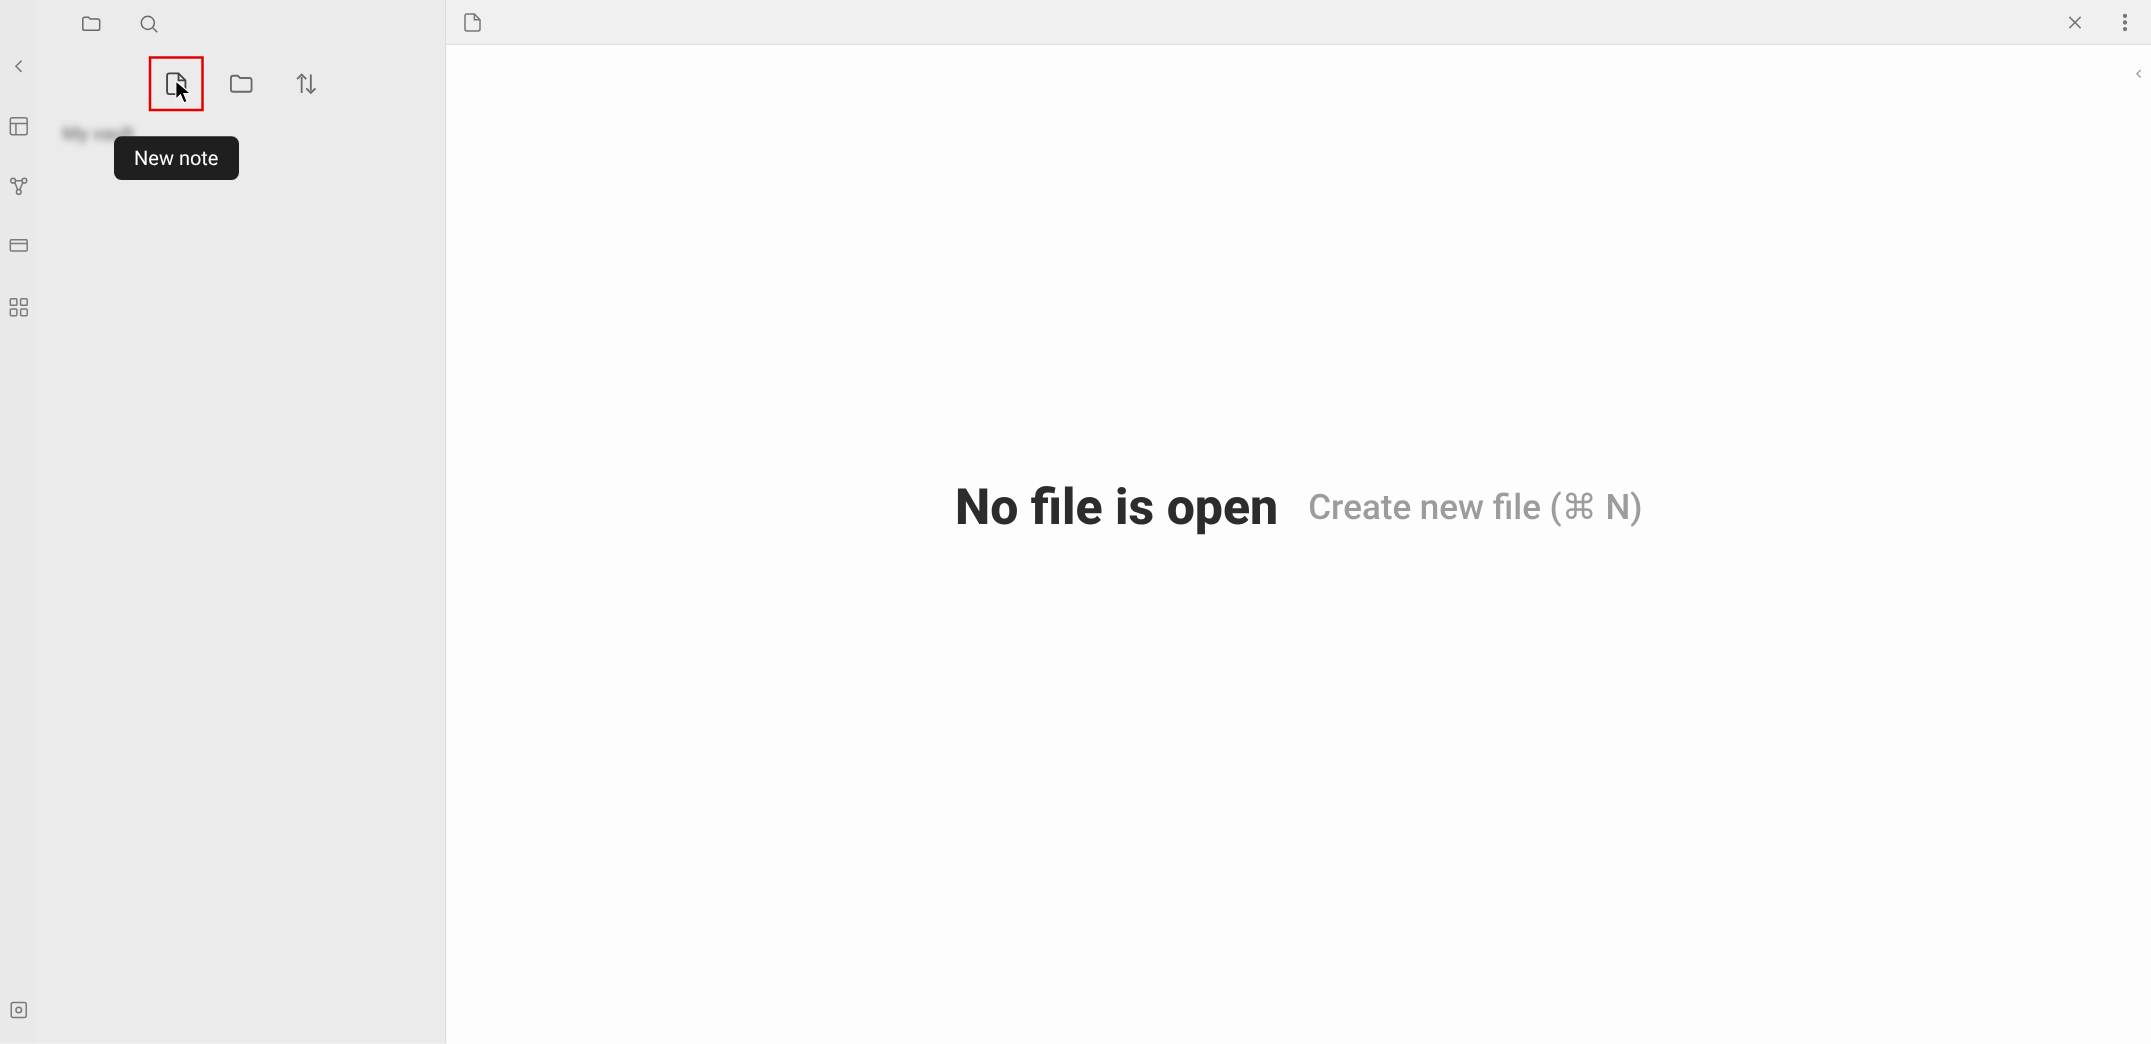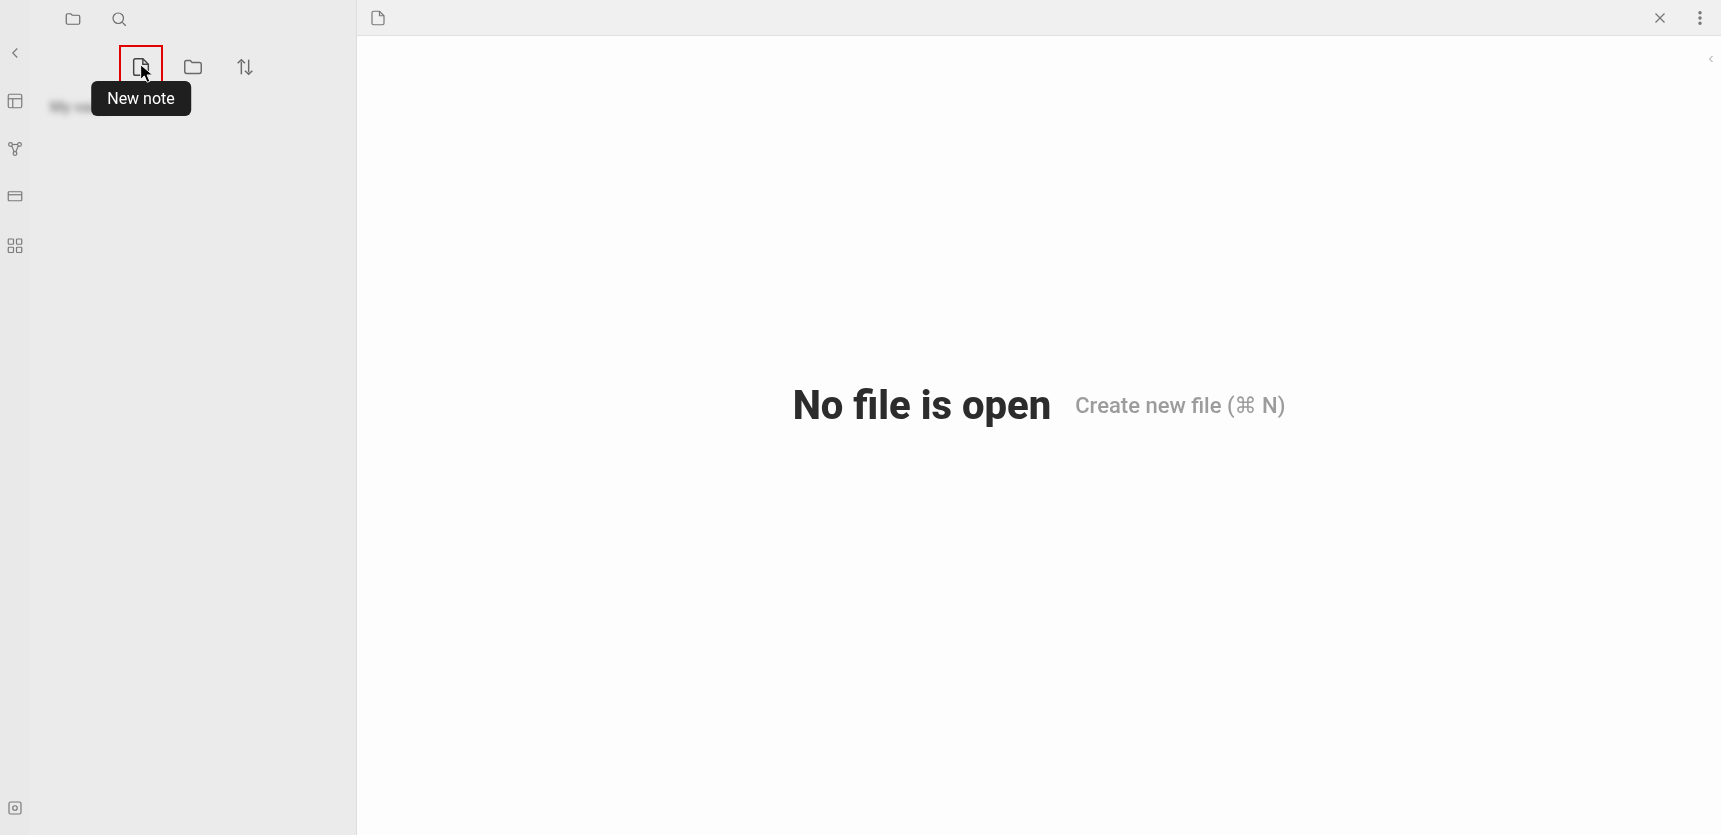--- a/index.html
+++ b/index.html
@@ -74,21 +74,21 @@
   }
   .tool-btn svg { width: 22px; height: 22px; stroke: currentColor; fill: none; stroke-width: 1.6; }
   .tool-btn.highlighted {
     outline: 2px solid #e20000;
     outline-offset: 6px;
     color: #444;
   }
   
   .tooltip {
     position: absolute;
-    top: 28px;
+    top: 56px;
     left: 50%;
     transform: translateX(-50%);
     background: #1f1f1f;
     color: #fff;
     padding: 8px 16px;
     border-radius: 6px;
     font-size: 16px;
     white-space: nowrap;
     z-index: 20;
   }
@@ -142,21 +142,21 @@
     justify-content: center;
     gap: 24px;
     transform: translateY(-30px);
   }
   .empty-title {
     font-size: 40px;
     font-weight: 800;
     color: #2c2c2c;
   }
   .empty-sub {
-    font-size: 22px;
+    font-size: 28px;
     font-weight: 500;
     color: #9c9c9c;
   }
   
   
   .right-collapse {
     position: absolute;
     right: 0;
     top: 44px;
     width: 20px;

